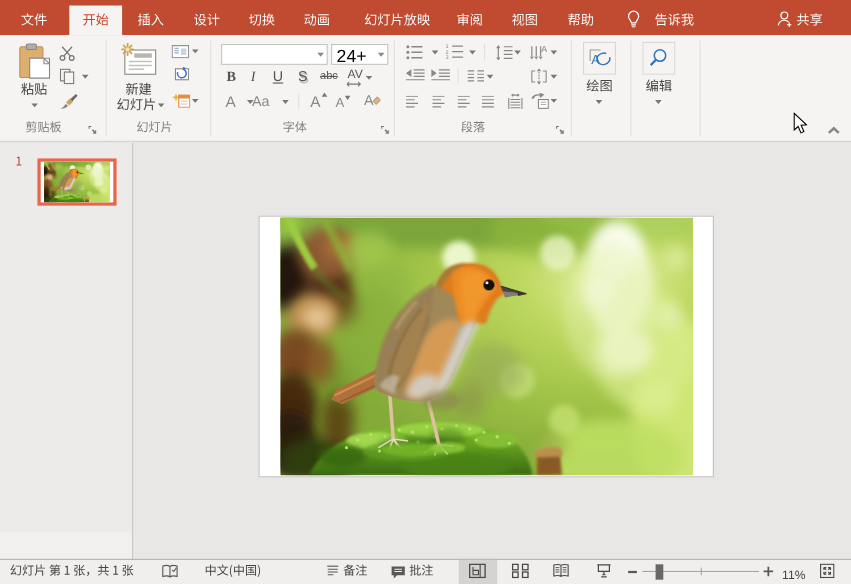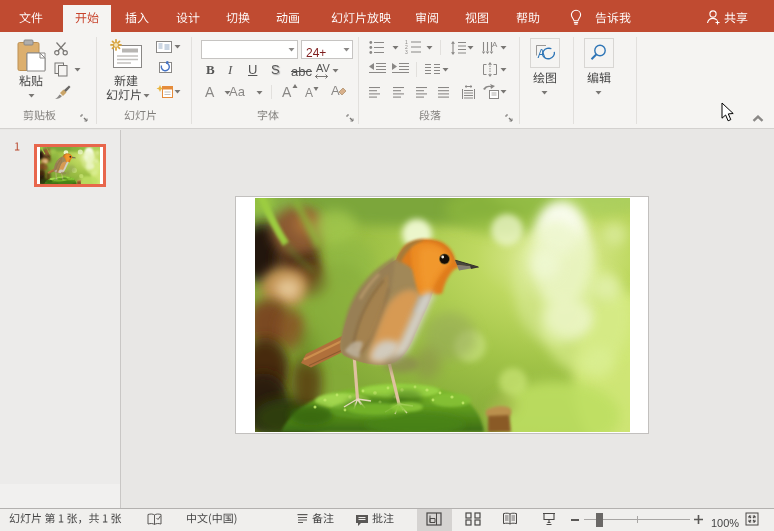--- a/index.html
+++ b/index.html
@@ -289,31 +289,31 @@
     </svg>
   </div>
 <svg class="abs" style="left:174px;top:89px" width="7" height="5" viewBox="0 0 7 5">
     <path d="M0.5 1h6L3.5 4.5z" fill="#797774"></path>
   </svg>
 <div class="abs" style="left:201px;top:40px;width:97px;height:19px;background:#fff;border:1px solid #c6c4c2"></div>
 <svg class="abs" style="left:288px;top:47px" width="7" height="5" viewBox="0 0 7 5">
     <path d="M0.5 1h6L3.5 4.5z" fill="#8a8886"></path>
   </svg>
 <div class="abs" style="left:301px;top:40px;width:52px;height:19px;background:#fff;border:1px solid #c6c4c2"></div>
-<div style="position:absolute;left:306px;top:43px;"><span style="font-size:12px;color:#7f1d1d">24+</span></div>
+<div style="position:absolute;left:306px;top:43px;"><span style="font-size:16px;color:#000000">24+</span></div>
 <svg class="abs" style="left:343px;top:47px" width="7" height="5" viewBox="0 0 7 5">
     <path d="M0.5 1h6L3.5 4.5z" fill="#8a8886"></path>
   </svg>
 
 <div class="abs" style="left:206px;top:62px;font-size:13px;color:#555;width:140px">
 <span style="font-weight:bold;font-family:'Liberation Serif',serif;position:absolute;left:0px">B</span>
 <span style="font-style:italic;font-family:'Liberation Serif',serif;position:absolute;left:22px">I</span>
 <span style="text-decoration:underline;position:absolute;left:42px">U</span>
 <span style="position:absolute;left:65px;text-shadow:1px 1px 1px #aaa">S</span>
-<span style="position:absolute;left:85px;text-decoration:line-through;font-size:13px;top:2px">abc</span>
+<span style="position:absolute;left:85px;text-decoration:line-through;font-size:10px;top:2px">abc</span>
 <span style="position:absolute;left:110px;font-size:11px;top:0">AV</span>
 </div>
 <svg class="abs" style="left:315px;top:74px" width="14" height="5" viewBox="0 0 14 5">
     <path d="M0 2.5h13M2.5 .5L.5 2.5l2 2M10.5 .5l2 2-2 2" stroke="#797774" fill="none"></path>
   </svg>
 <svg class="abs" style="left:332px;top:68px" width="7" height="5" viewBox="0 0 7 5">
     <path d="M0.5 1h6L3.5 4.5z" fill="#797774"></path>
   </svg>
 
 <div class="abs" style="left:205px;top:84px;font-size:14px;color:#8a8886;width:150px">
@@ -824,21 +824,21 @@
       </g>
     </svg>
   </div>
 <div class="abs" style="left:571px;top:518.5px;width:8px;height:2px;background:#5a5856"></div>
 <div class="abs" style="left:584px;top:519px;width:106px;height:1px;background:#a8a6a4"></div>
 <div class="abs" style="left:637px;top:516px;width:1px;height:7px;background:#a8a6a4"></div>
 <div class="abs" style="left:596px;top:512.5px;width:7px;height:14px;background:#6a6866"></div>
 <svg class="abs" style="left:694px;top:514.5px" width="9" height="9" viewBox="0 0 9 9">
     <path d="M4.5 0v9M0 4.5h9" stroke="#5a5856" stroke-width="1.6"></path>
   </svg>
-<div style="position:absolute;left:711px;top:513px;"><span style="font-size:11px;color:#444">100%</span></div>
+<div style="position:absolute;left:711px;top:513px;"><span style="font-size:11px;color:#444">11%</span></div>
 <div style="position:absolute;left:745px;top:512px;">
     <svg width="14" height="14" viewBox="0 0 14 14">
       <g fill="none" stroke="#4a4846" stroke-width="1">
 <rect x="1" y="1" width="12" height="12"></rect>
         <path d="M4 4l2 2M10 4L8 6M4 10l2-2M10 10L8 8" stroke-width="1.1"></path>
 <path d="M4 4h2.2M4 4v2.2M10 4H7.8M10 4v2.2M4 10h2.2M4 10V7.8M10 10H7.8M10 10V7.8"></path>
       </g>
     </svg>
   </div>
 </body></html>

